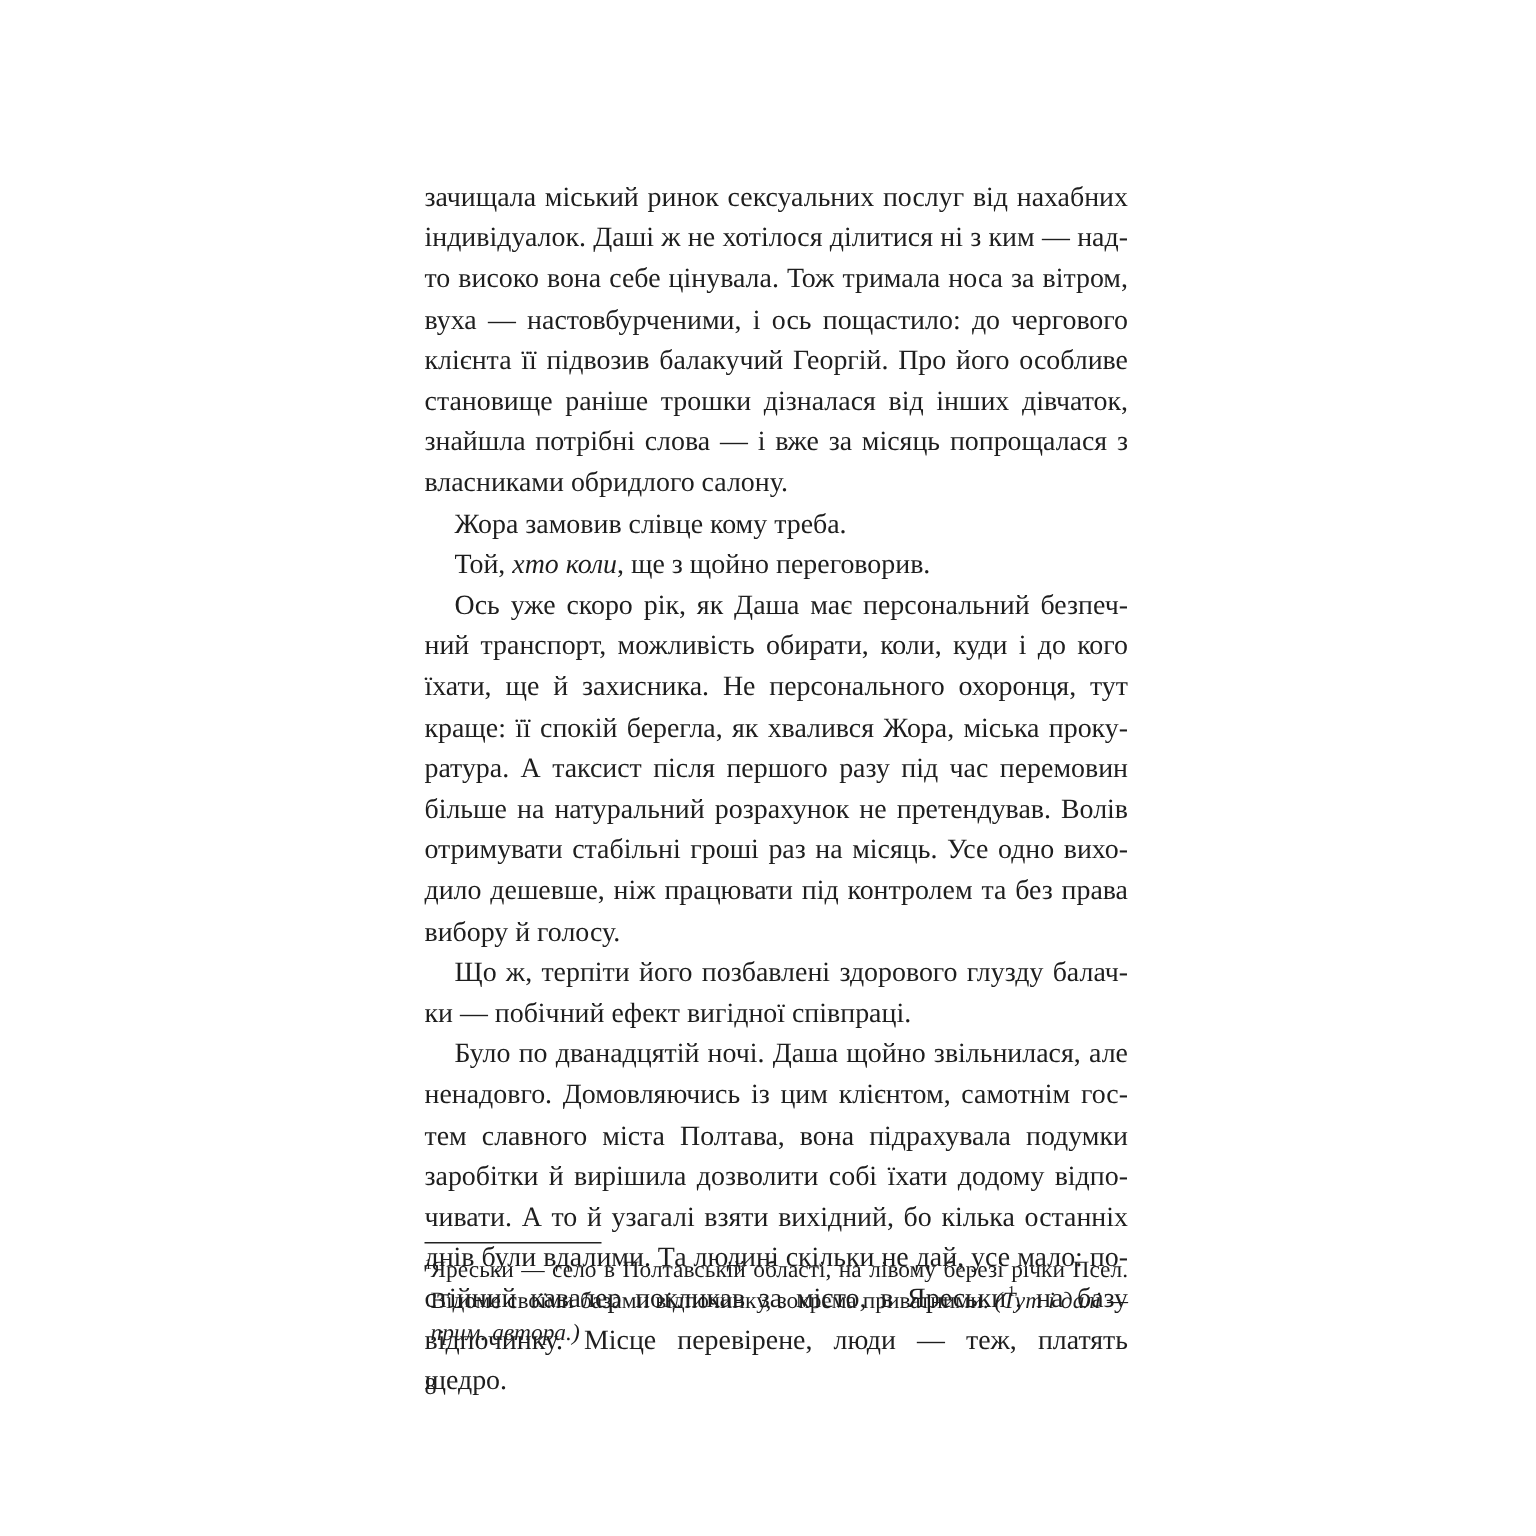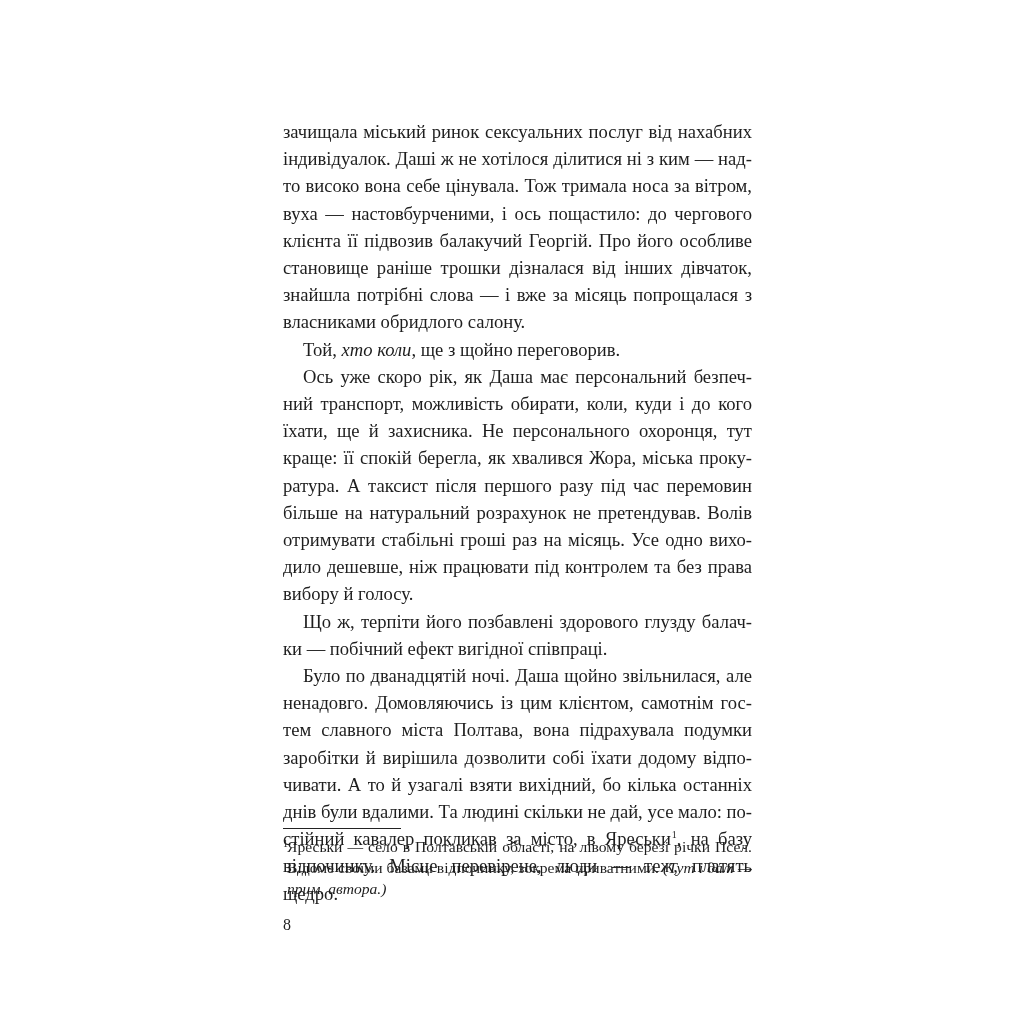--- a/index.html
+++ b/index.html
@@ -71,20 +71,21 @@
       top: 916px;
       font-family: "Liberation Serif", "DejaVu Serif", serif;
       font-size: 16px;
     }
   </style>
 </head>
 <body>
 
 <div class="page">
   <p class="para noindent">зачищала міський ринок сексуальних послуг від нахабних індивідуалок. Даші ж не хотілося ділитися ні з ким — над­то високо вона себе цінувала. Тож тримала носа за вітром, вуха — настовбурченими, і ось пощастило: до чергового клієнта її підвозив балакучий Георгій. Про його особливе становище раніше трошки дізналася від інших дівчаток, знайшла потрібні слова — і вже за місяць попрощалася з власниками обридлого салону.</p>
+  <p class="para indent">Жора замовив слівце кому треба.</p>
   <p class="para indent"><span>Той, </span><i>хто коли</i><span>, ще з щойно переговорив.</span></p>
   <p class="para indent">Ось уже скоро рік, як Даша має персональний безпеч­ний транспорт, можливість обирати, коли, куди і до кого їхати, ще й захисника. Не персонального охоронця, тут краще: її спокій берегла, як хвалився Жора, міська проку­ратура. А таксист після першого разу під час перемовин більше на натуральний розрахунок не претендував. Волів отримувати стабільні гроші раз на місяць. Усе одно вихо­дило дешевше, ніж працювати під контролем та без пра­ва вибору й голосу.</p>
   <p class="para indent">Що ж, терпіти його позбавлені здорового глузду балач­ки — побічний ефект вигідної співпраці.</p>
   <p class="para indent"><span>Було по дванадцятій ночі. Даша щойно звільнилася, але ненадовго. Домовляючись із цим клієнтом, самотнім гос­тем славного міста Полтава, вона підрахувала подумки заробітки й вирішила дозволити собі їхати додому відпо­чивати. А то й узагалі взяти вихідний, бо кілька останніх днів були вдалими. Та людині скільки не дай, усе мало: по­стійний кавалер покликав за місто, в Яреськи</span><sup class="fnref">1</sup><span>, на базу відпочинку. Місце перевірене, люди — теж, платять щедро.</span></p>
 </div>
 
 <div class="footnote-rule"></div>
 
 <div class="footnote">
   <span class="fn-num">1</span>

